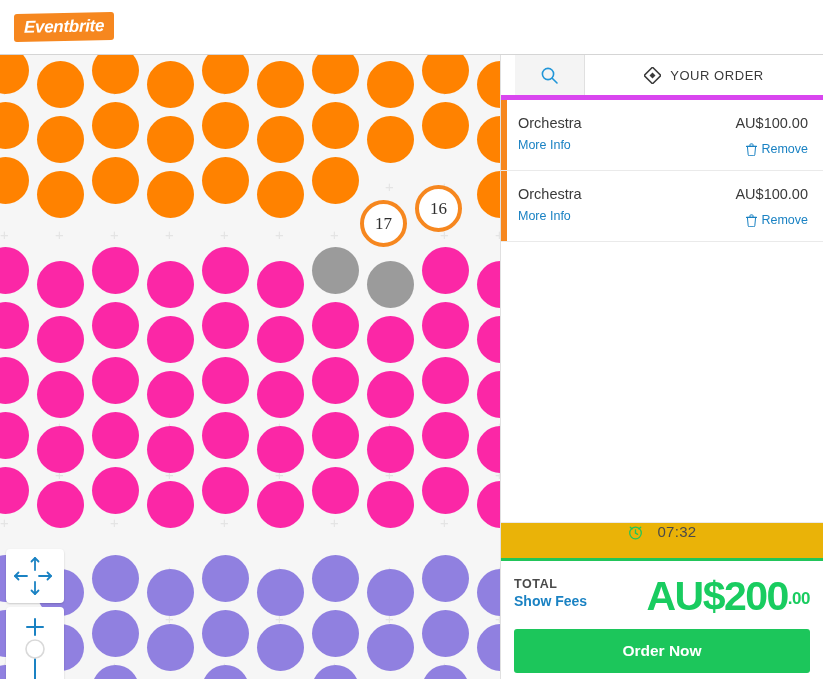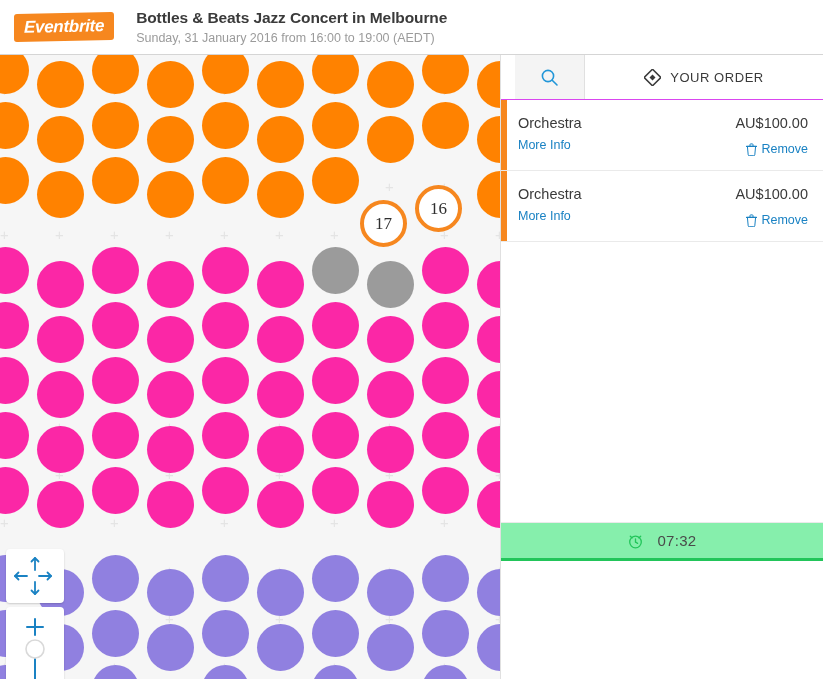--- a/index.html
+++ b/index.html
@@ -82,21 +82,21 @@
     box-shadow: 0 1px 2px rgba(0,0,0,.18);
   }
 
   
   #panel {
     position: absolute; left: 500px; top: 55px;
     width: 323px; height: 624px;
     background: #ffffff;
     border-left: 1px solid #e0e0e0;
   }
-  #panel-tabs { display: flex; height: 45px; border-bottom: 1px solid #d946ef; padding-left: 14px; }
+  #panel-tabs { display: flex; height: 45px; border-bottom: 5px solid #d946ef; padding-left: 14px; }
   #tab-search {
     width: 70px; height: 100%;
     background: #f4f4f4;
     border-right: 1px solid #e0e0e0;
     display: flex; align-items: center; justify-content: center;
   }
   #tab-order {
     flex: 1; height: 100%;
     display: flex; align-items: center; justify-content: center;
     gap: 9px;
@@ -127,24 +127,24 @@
 
   #promo {
     height: 40px; background: #f4f4f4;
     border-bottom: 1px solid #e4e4e4;
     display: flex; align-items: center; justify-content: center;
     font-size: 14px; color: #1a82c3; font-weight: bold; cursor: pointer;
   }
 
   #timer-bar {
     position: absolute; left: 0; bottom: 118px; width: 100%;
-    height: 39px; background: #86efac;
+    height: 39px; background: #eab308;
     border-top: 1px solid #eaeaea;
     border-bottom: 3px solid #22c55a;
-    display: flex; align-items: center; justify-content: center; gap: 13px;
+    display: flex; justify-content: center; gap: 13px;
   }
   #timer-text { font-size: 15px; color: #4a4a4a; letter-spacing: 0.3px; }
 
   #total-area {
     position: absolute; left: 0; bottom: 0; width: 100%; height: 115px;
     background: #ffffff;
     padding: 13px 13px 0 13px;
   }
   #total-row { display: flex; align-items: flex-start; justify-content: space-between; }
   #total-label { font-size: 12.5px; color: #4a4a4a; font-weight: bold; letter-spacing: 0.6px; }
@@ -162,24 +162,20 @@
     color: #ffffff; font-size: 15.5px; font-weight: bold;
     font-family: "Liberation Sans", sans-serif;
     cursor: pointer;
   }
 </style>
 </head>
 <body>
 
 <div id="header">
   <div id="logo">Eventbrite</div>
-  <div id="event-text">
-    <div id="event-title">Bottles &amp; Beats Jazz Concert in Melbourne</div>
-    <div id="event-datetime">Sunday, 31 January 2016 from 16:00 to 19:00 (AEDT)</div>
-  </div>
 </div>
 
 <div id="seatmap">
   <div id="seat-layer">
       <div class="plus" style="left: 0px; top: 28px;">+</div>
       <div class="plus" style="left: 55px; top: 28px;">+</div>
       <div class="plus" style="left: 110px; top: 28px;">+</div>
       <div class="plus" style="left: 165px; top: 28px;">+</div>
       <div class="plus" style="left: 220px; top: 28px;">+</div>
       <div class="plus" style="left: 275px; top: 28px;">+</div>
@@ -508,13 +504,25 @@
         <circle cx="8.5" cy="10" r="5.8"></circle>
         <line x1="8.5" y1="7" x2="8.5" y2="10"></line>
         <line x1="8.5" y1="10" x2="10.6" y2="11.4"></line>
         <line x1="3.3" y1="4.2" x2="5.2" y2="5.9"></line>
         <line x1="13.7" y1="4.2" x2="11.8" y2="5.9"></line>
       </g>
     </svg>
     <span id="timer-text">07:32</span>
   </div>
 
+  <div id="total-area">
+    <div id="total-row">
+      <div>
+        <div id="total-label">TOTAL</div>
+        <div id="show-fees">Show Fees</div>
+      </div>
+      <div id="total-amount">
+        <span id="amount-main">AU$200</span><span id="amount-cents">.00</span>
+      </div>
+    </div>
+    <button id="order-now">Order Now</button>
+  </div>
 </div>
 
 </body></html>

